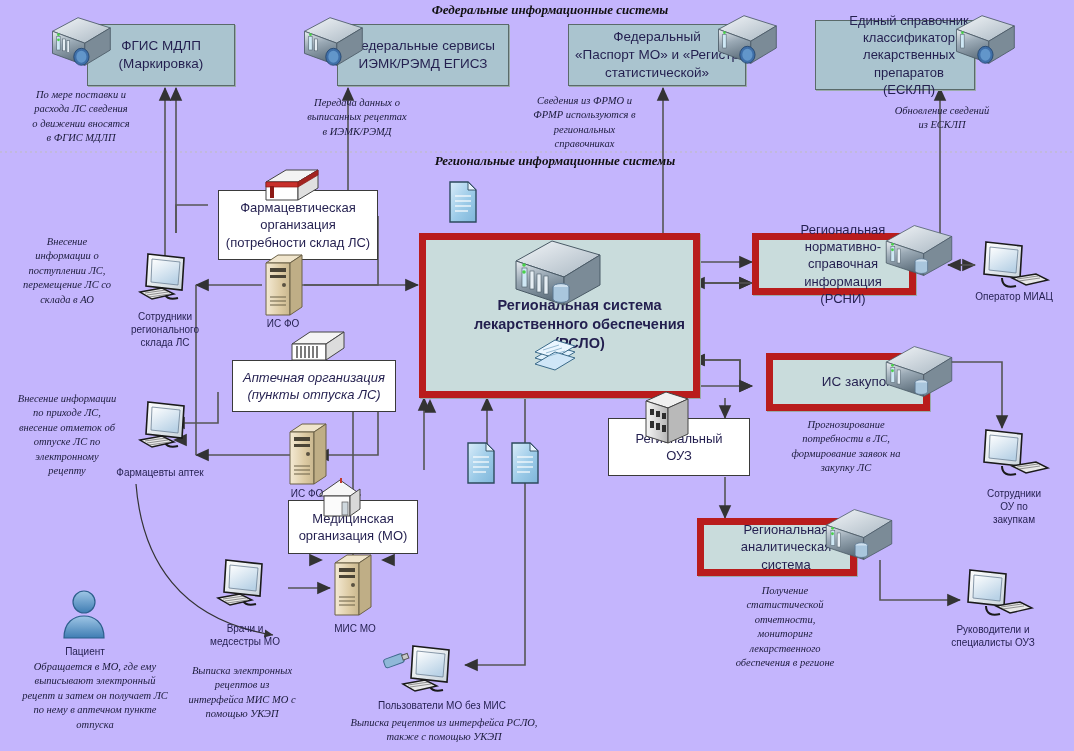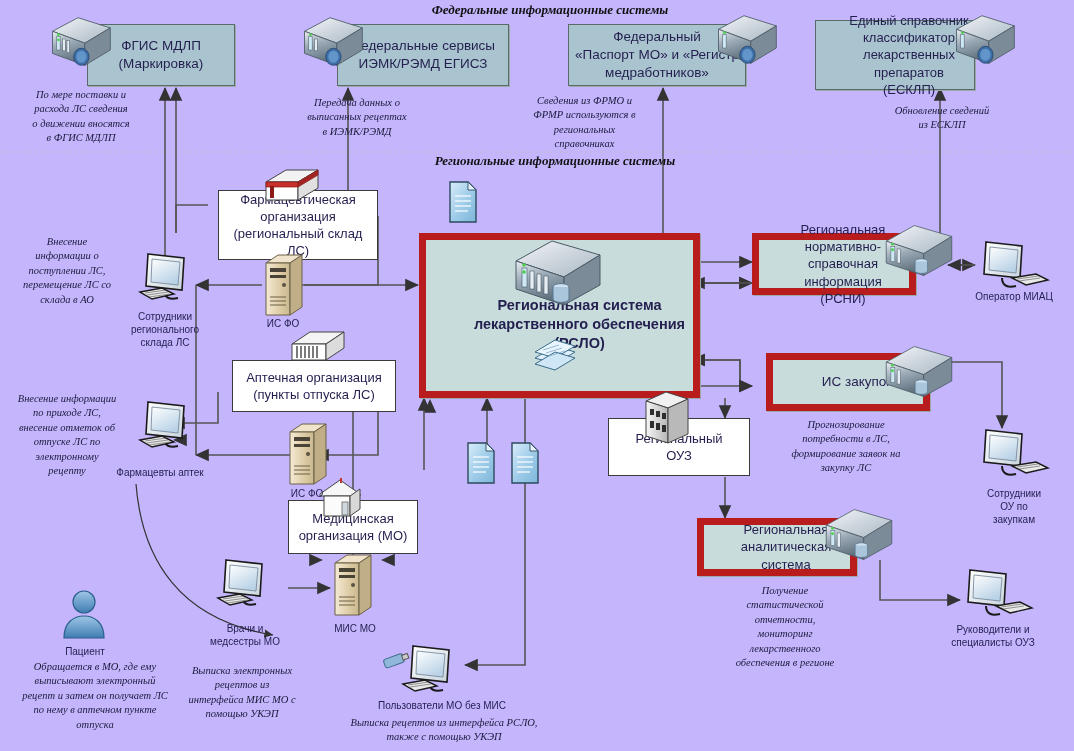--- a/index.html
+++ b/index.html
@@ -163,42 +163,42 @@
     <div class="lbl f14">
       <div>Федеральные сервисы</div>
       <div>ИЭМК/РЭМД ЕГИСЗ</div>
     </div>
   </div>
 
   <div class="node box-blue" style="left:568px;top:24px;width:178px;height:62px;">
     <div class="lbl f14">
       <div>Федеральный</div>
       <div>«Паспорт МО» и «Регистр</div>
-      <div>медработников»</div>
+      <div>статистической»</div>
     </div>
   </div>
 
   <div class="node box-blue" style="left:815px;top:20px;width:160px;height:70px;padding-left:28px;">
     <div class="lbl f13">
       <div>Единый справочник</div>
       <div>классификатор</div>
       <div>лекарственных</div>
       <div>препаратов (ЕСКЛП)</div>
     </div>
   </div>
 
   <div class="node box-white" style="left:218px;top:190px;width:160px;height:70px;">
     <div class="lbl f13">
       <div>Фармацевтическая</div>
       <div>организация</div>
-      <div>(региональный склад ЛС)</div>
-    </div>
-  </div>
-
-  <div class="node box-white" style="left:232px;top:360px;width:164px;height:52px;">
+      <div>(потребности склад ЛС)</div>
+    </div>
+  </div>
+
+  <div class="node box-white" style="left:232px;top:360px;width:164px;height:52px;font-style:italic;">
     <div class="lbl f13">
       <div>Аптечная организация</div>
       <div>(пункты отпуска ЛС)</div>
     </div>
   </div>
 
   <div class="node box-white" style="left:288px;top:500px;width:130px;height:54px;">
     <div class="lbl f13">
       <div>Медицинская</div>
       <div>организация (МО)</div>

